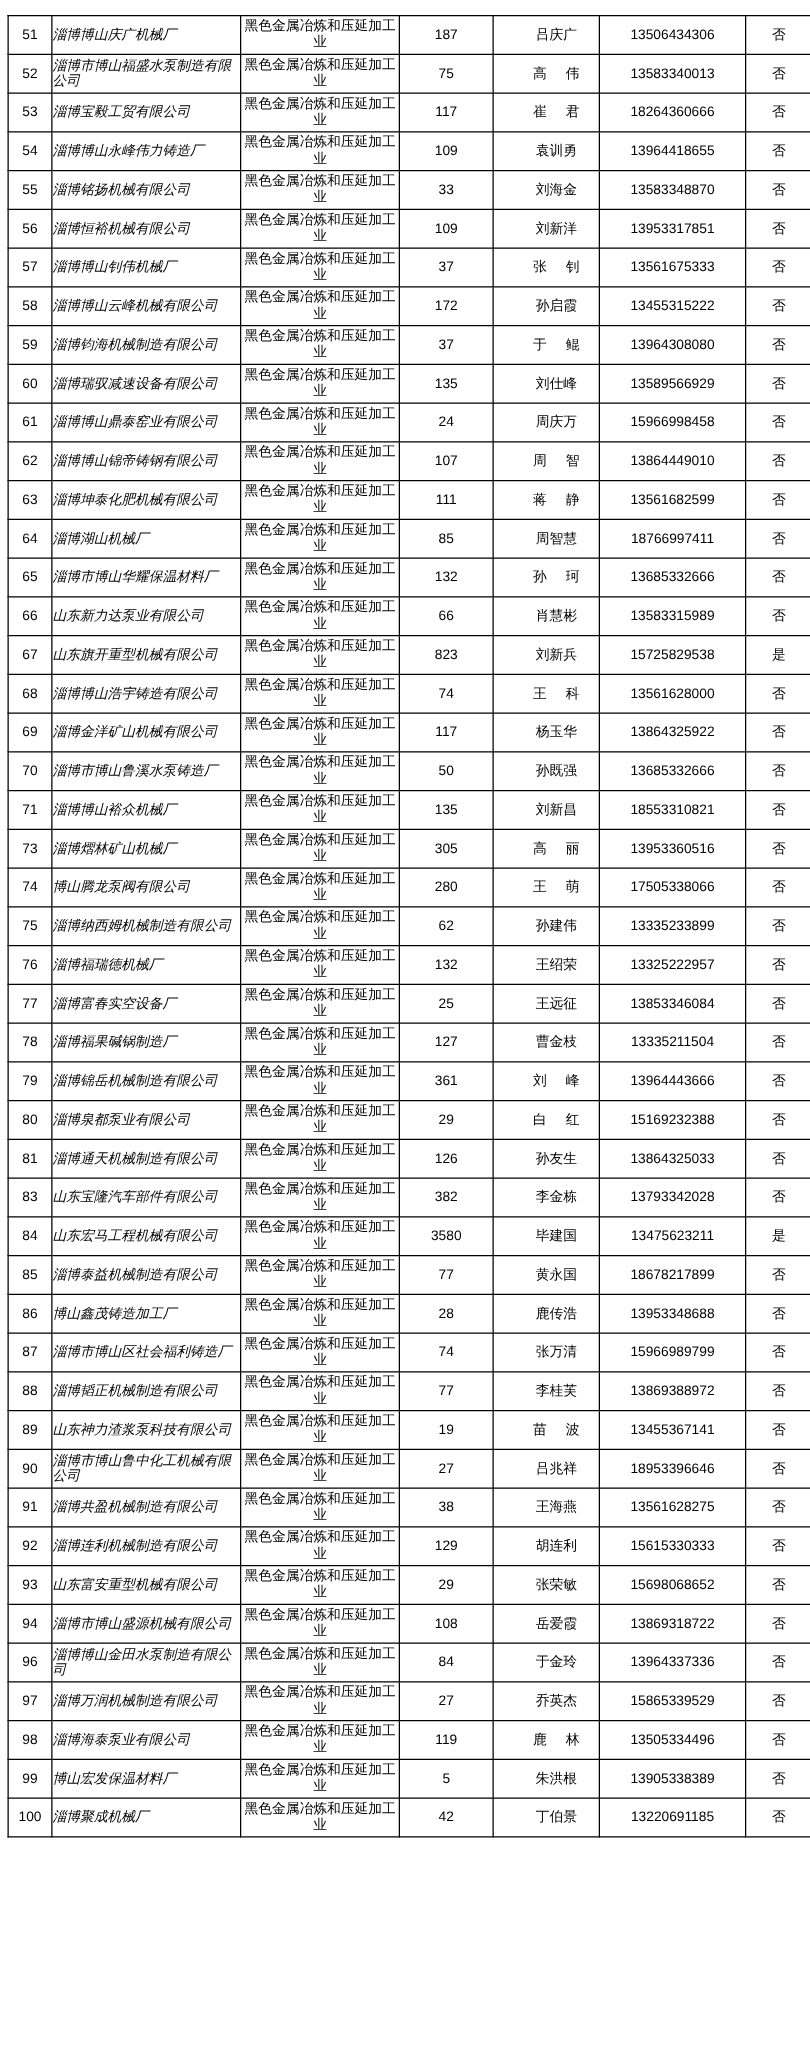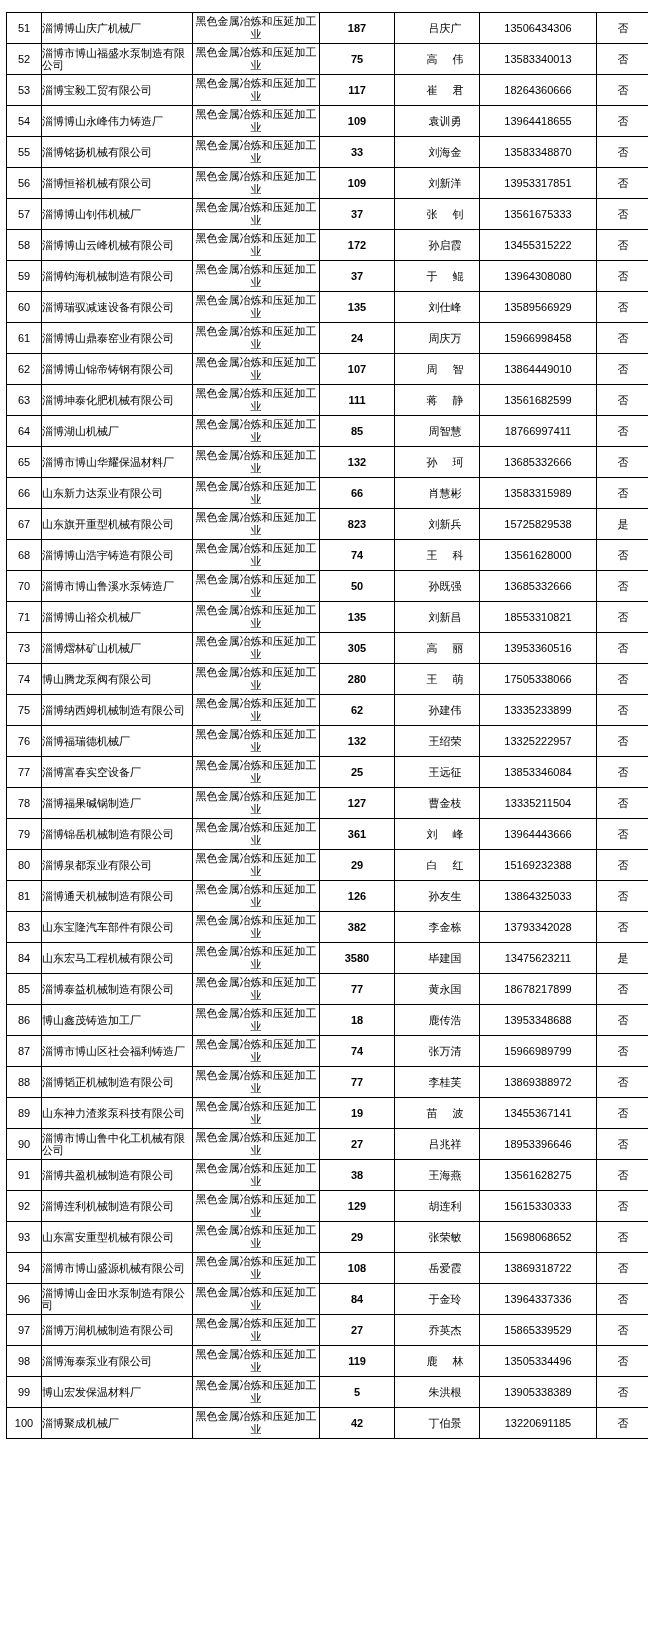--- a/index.html
+++ b/index.html
@@ -37,40 +37,41 @@
   .c-num   { width: 74px;  text-align: center; }
   .c-per   { width: 84px;  text-align: center; }
   .c-tel   { width: 116px; text-align: center; }
   .c-flag  { width: 52px;  text-align: center; }
 
   .name-wrap {
     display: block;
     max-height: 28px;
     overflow: hidden;
     word-break: break-all;
+    font-style: italic;
   }
   .ind-wrap {
     display: block;
     max-height: 28px;
     overflow: hidden;
     line-height: 13px;
     word-break: break-all;
   }
   .person {
     display: inline-block;
     letter-spacing: 0px;
     white-space: nowrap;
     margin-left: 16px;
   }
   .p-spread {
     letter-spacing: 6px;
     padding-left: 6px;
   }
   .tel { font-size: 11px; white-space: nowrap; }
-  .num { font-size: 12px; font-weight: bold; }
+  .num { font-size: 12px; }
   .idx { font-size: 12px; }
 </style>
 </head>
 <body>
 
 <div id="sheet">
   <table class="data-table">
     <tbody>
         <tr>
           <td class="c-idx idx">51</td>
@@ -300,20 +301,33 @@
           </td>
           <td class="c-ind">
             <span class="ind-wrap">黑色金属冶炼和压延加工业</span>
           </td>
           <td class="c-num num">74</td>
           <td class="c-per"><span class="person p-spread">王 科</span></td>
           <td class="c-tel tel">13561628000</td>
           <td class="c-flag">否</td>
         </tr>
         <tr>
+          <td class="c-idx idx">69</td>
+          <td class="c-name">
+            <span class="name-wrap">淄博金洋矿山机械有限公司</span>
+          </td>
+          <td class="c-ind">
+            <span class="ind-wrap">黑色金属冶炼和压延加工业</span>
+          </td>
+          <td class="c-num num">117</td>
+          <td class="c-per"><span class="person">杨玉华</span></td>
+          <td class="c-tel tel">13864325922</td>
+          <td class="c-flag">否</td>
+        </tr>
+        <tr>
           <td class="c-idx idx">70</td>
           <td class="c-name">
             <span class="name-wrap">淄博市博山鲁溪水泵铸造厂</span>
           </td>
           <td class="c-ind">
             <span class="ind-wrap">黑色金属冶炼和压延加工业</span>
           </td>
           <td class="c-num num">50</td>
           <td class="c-per"><span class="person">孙既强</span></td>
           <td class="c-tel tel">13685332666</td>
@@ -489,21 +503,21 @@
           <td class="c-flag">否</td>
         </tr>
         <tr>
           <td class="c-idx idx">86</td>
           <td class="c-name">
             <span class="name-wrap">博山鑫茂铸造加工厂</span>
           </td>
           <td class="c-ind">
             <span class="ind-wrap">黑色金属冶炼和压延加工业</span>
           </td>
-          <td class="c-num num">18</td>
+          <td class="c-num num">28</td>
           <td class="c-per"><span class="person">鹿传浩</span></td>
           <td class="c-tel tel">13953348688</td>
           <td class="c-flag">否</td>
         </tr>
         <tr>
           <td class="c-idx idx">87</td>
           <td class="c-name">
             <span class="name-wrap">淄博市博山区社会福利铸造厂</span>
           </td>
           <td class="c-ind">

